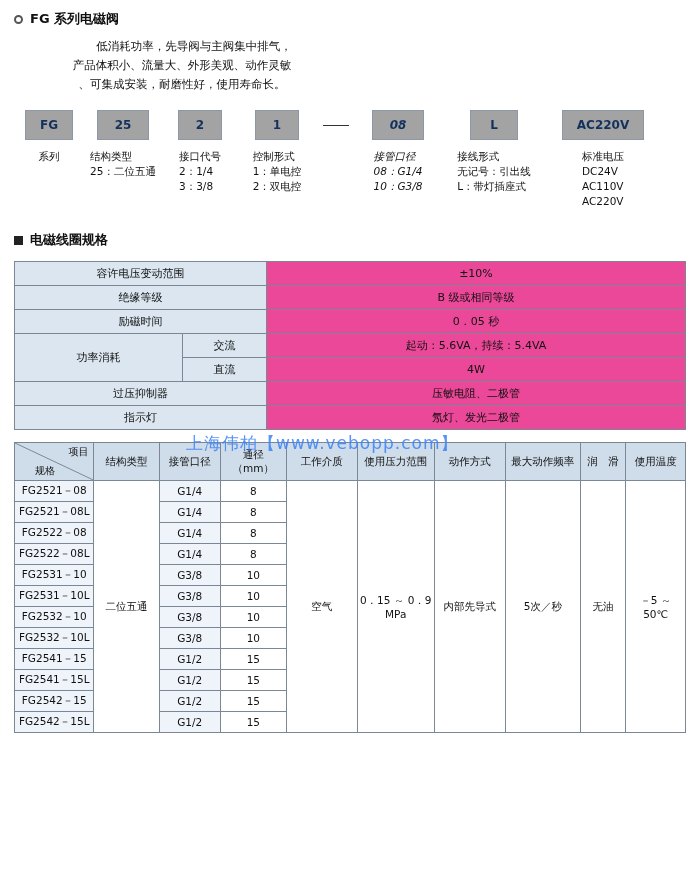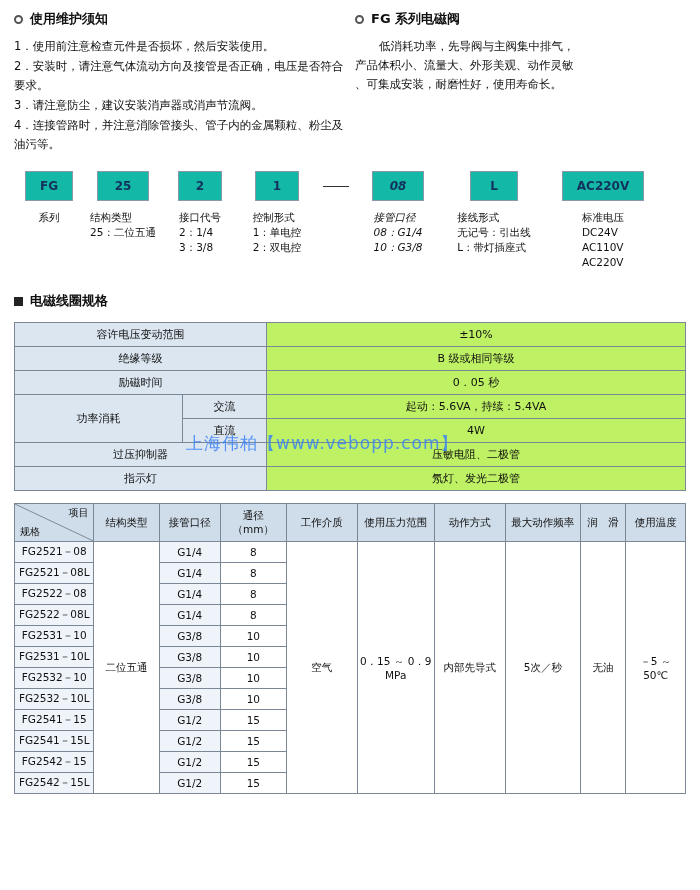--- a/index.html
+++ b/index.html
@@ -29,33 +29,33 @@
   .top { display: flex; padding: 10px 14px 0 14px; gap: 10px; }
   .top-col { width: 50%; }
   .note-list { margin: 9px 0 0 0; padding: 0; list-style: none; }
   .note-list li {
     font-size: 11.5px; line-height: 19px; color: #111;
     text-indent: 0; padding-left: 0; margin-bottom: 1px;
   }
   .right-para {
     font-size: 11.5px; line-height: 19px; margin-top: 9px; color: #111;
   }
-  .right-para div { text-indent: 0; }
+  .right-para div { text-indent: 0; text-align: center; }
 
   
   .order-wrap { margin-top: 18px; padding: 0 14px; }
   .hr-line { height: 1px; background: #9aa0a6; margin-top: 6px; }
 
   .code-row {
     display: flex; align-items: flex-start; margin-top: 16px;
     padding-left: 14px;
   }
   .code-cell { text-align: center; }
   .code-box {
-    background: #14b8a6; border: 1px solid #8c97a8;
+    background: #a3a3a3; border: 1px solid #8c97a8;
     font-size: 12px; font-weight: bold; color: #13315c;
     display: flex; align-items: center; justify-content: center;
     height: 30px; margin: 0 auto;
   }
   .code-desc {
     margin-top: 9px; font-size: 10.5px; line-height: 15px; color: #111;
     text-align: left; display: inline-block;
   }
   .code-desc.ctr { text-align: center; display: block; }
   .dash {
@@ -66,66 +66,54 @@
 
   
   table { border-collapse: collapse; }
   .coil-tbl { width: 672px; margin: 12px 0 0 14px; font-size: 11px; }
   .coil-tbl td {
     border: 1px solid #7c8796; padding: 4px 6px; height: 20px;
     text-align: center; color: #111;
   }
   .coil-tbl td.lbl { background: #dbe6f0; width: 168px; }
   .coil-tbl td.sublbl { background: #dbe6f0; width: 84px; }
-  .coil-tbl td.val { background: #bef264; }
+  .coil-tbl td.val { background: #ec4899; }
 
   .spec-wrap { margin: 12px 0 0 14px; }
   .spec-tbl { width: 672px; font-size: 10.5px; }
   .spec-tbl th, .spec-tbl td {
     border: 1px solid #7c8796; text-align: center; color: #111;
     padding: 3px 2px;
   }
   .spec-tbl thead th { background: #cfdce9; height: 38px; font-weight: normal; }
   .spec-tbl tbody td { background: #eef4fa; height: 20px; }
   .spec-tbl tbody td.white { background: #ffffff; }
   .spec-tbl tbody td.model { background: #eef4fa; }
 
   .corner-cell { position: relative; padding: 0 !important; height: 38px; }
   .corner-cell .diag {
     position: absolute; left: 0; top: 0; width: 100%; height: 100%;
   }
   .corner-cell .t1 { position: absolute; right: 5px; top: 2px; font-size: 10px; }
-  .corner-cell .t2 { position: absolute; left: 5px; bottom: 2px; font-size: 10px; margin-top: 16px; }
+  .corner-cell .t2 { position: absolute; left: 20px; bottom: 2px; font-size: 10px; margin-top: 16px; }
 
   .watermark {
     position: absolute; left: 186px; top: 432px;
     font-size: 17px; color: #3b82f6; font-weight: normal;
     letter-spacing: 1px; pointer-events: none; white-space: nowrap;
     opacity: .85;
   }
   .sec-head { padding: 0 14px; }
 </style>
 </head>
 <body>
 
 <div class="page">
 
   <div class="top">
-    <div class="top-col">
-      <div class="sec-title">
-        <span class="bullet-dot"></span>
-        <span>使用维护须知</span>
-      </div>
-      <ul class="note-list">
-        <li>1．使用前注意检查元件是否损坏，然后安装使用。</li>
-        <li>2．安装时，请注意气体流动方向及接管是否正确，电压是否符合要求。</li>
-        <li>3．请注意防尘，建议安装消声器或消声节流阀。</li>
-        <li>4．连接管路时，并注意消除管接头、管子内的金属颗粒、粉尘及油污等。</li>
-      </ul>
-    </div>
     <div class="top-col">
       <div class="sec-title">
         <span class="bullet-dot"></span>
         <span>FG  系列电磁阀</span>
       </div>
       <div class="right-para">
         <div style="text-indent:24px;">低消耗功率，先导阀与主阀集中排气，</div>
         <div>产品体积小、流量大、外形美观、动作灵敏</div>
         <div>、可集成安装，耐磨性好，使用寿命长。</div>
       </div>

